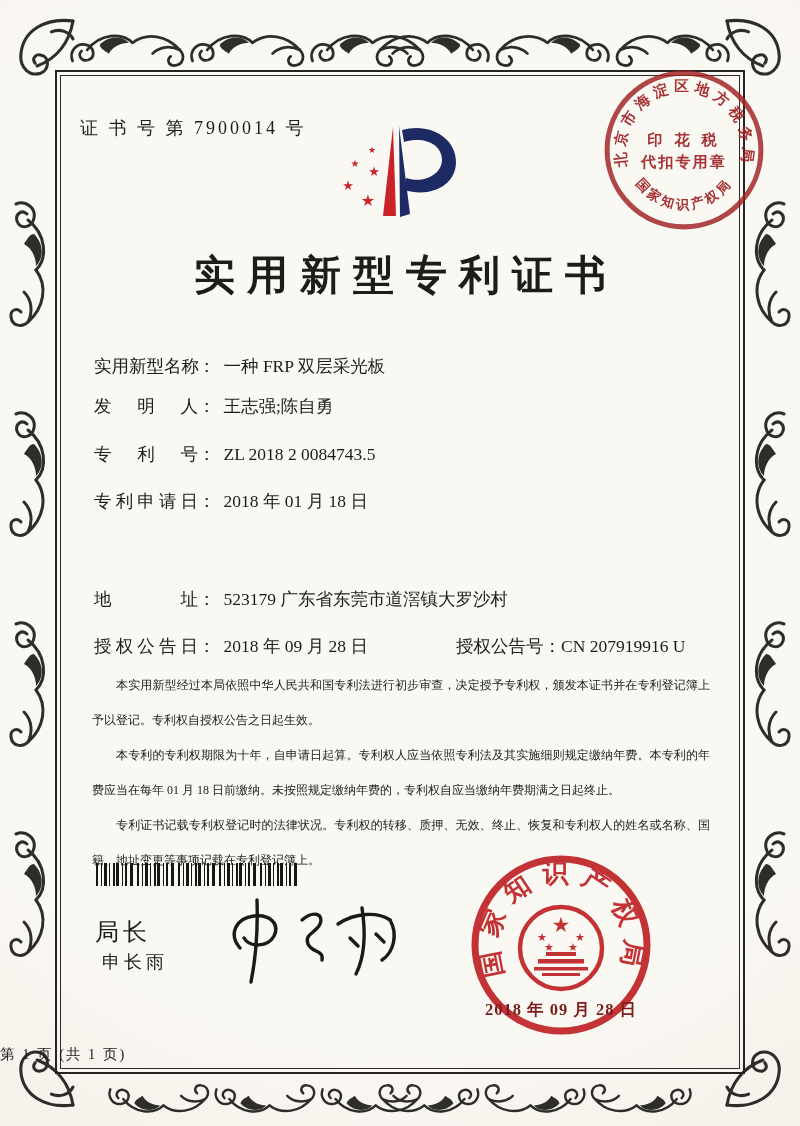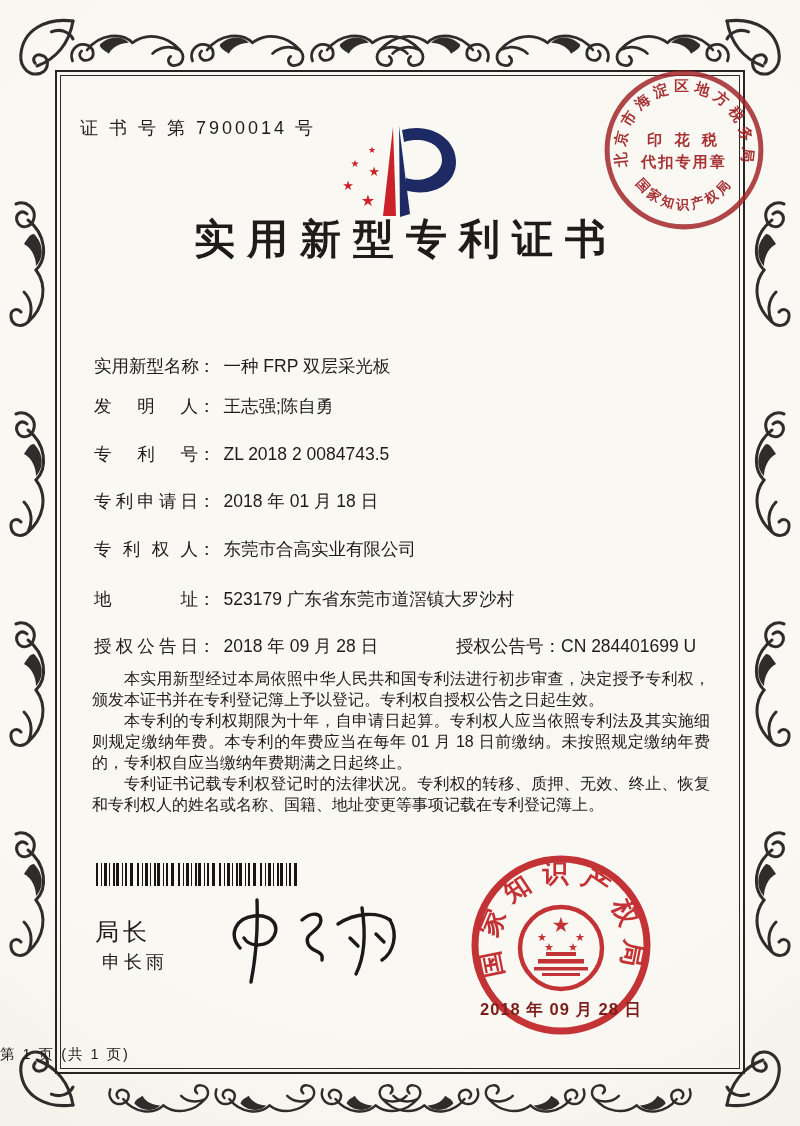--- a/index.html
+++ b/index.html
@@ -1,41 +1,41 @@
 <!DOCTYPE html>
 <html><head>
 <meta charset="utf-8">
 <style>
   html,body{margin:0;padding:0;background:#9a9894;}
   .page{
     position:relative;width:800px;height:1126px;overflow:hidden;
     background:
       radial-gradient(120% 90% at 50% 42%, #faf8f2 55%, #f0eee6 88%, #e7e4da 100%);
-    font-family:Liberation Sans, sans-serif;
+    font-family:Liberation Serif, serif;
     color:#1d1c1a;
   }
   
   .orn{position:absolute;color:#2e2d2b;}
   .frame{position:absolute;top:70px;left:55px;right:55px;bottom:52px;border:2.5px solid #262523;}
   .frame-inner{position:absolute;inset:3px;border:1px solid #2b2a28;}
   
   .cert-no{position:absolute;left:80px;top:116px;font-size:18px;letter-spacing:3px;}
   .logo{position:absolute;left:330px;top:116px;}
   .tax-stamp{position:absolute;left:598px;top:64px;opacity:.92;}
-  .title{position:absolute;left:0;right:0;top:212px;text-align:center;
+  .title{position:absolute;left:0;right:0;top:248px;text-align:center;
          font-size:41px;font-weight:bold;letter-spacing:12px;text-indent:12px;}
   
   .frow{position:absolute;left:94px;right:92px;font-size:17.5px;white-space:nowrap;}
   .flabel{display:inline-block;width:104px;text-align:justify;text-align-last:justify;
           -moz-text-align-last:justify;vertical-align:bottom;}
   .fcolon{display:inline-block;margin-right:8px;}
   .grant-no{position:absolute;left:362px;top:0;}
   
   .body-text{position:absolute;left:92px;right:90px;top:668px;
-             font-size:16px;line-height:21px;text-align:justify;}
+             font-size:12px;line-height:35px;text-align:justify;}
   .body-text p{margin:0;text-indent:2em;}
   
   .barcode{position:absolute;left:96px;top:863px;width:205px;height:23px;
     background:repeating-linear-gradient(90deg,
       #161616 0 2px, transparent 2px 5px,
       #161616 5px 6px, transparent 6px 8px,
       #161616 8px 11px, transparent 11px 13px,
       #161616 13px 14px, transparent 14px 17px,
       #161616 17px 19px, transparent 19px 20px,
       #161616 20px 23px, transparent 23px 26px,
@@ -163,30 +163,27 @@
   </div>
   <div class="frow" style="top:394px">
     <span class="flabel">发明人</span><span class="fcolon">：</span><span>王志强;陈自勇</span>
   </div>
   <div class="frow" style="top:442px">
     <span class="flabel">专利号</span><span class="fcolon">：</span><span>ZL 2018 2 0084743.5</span>
   </div>
   <div class="frow" style="top:489px">
     <span class="flabel">专利申请日</span><span class="fcolon">：</span><span>2018 年 01 月 18 日</span>
   </div>
-  <div class="frow" style="top:537px">
-    <span class="flabel">专利权人</span><span class="fcolon">：</span><span>东莞市合高实业有限公司</span>
-  </div>
   <div class="frow" style="top:587px">
     <span class="flabel">地址</span><span class="fcolon">：</span><span>523179 广东省东莞市道滘镇大罗沙村</span>
   </div>
   <div class="frow" style="top:634px">
     <span class="flabel">授权公告日</span><span class="fcolon">：</span><span>2018 年 09 月 28 日</span>
     <span class="grant-no">
-      <span>授权公告号</span><span>：</span><span>CN 284401699 U</span>
+      <span>授权公告号</span><span>：</span><span>CN 207919916 U</span>
     </span>
   </div>
 
   <div class="body-text">
     <p>本实用新型经过本局依照中华人民共和国专利法进行初步审查，决定授予专利权，颁发本证书并在专利登记簿上予以登记。专利权自授权公告之日起生效。</p>
     <p>本专利的专利权期限为十年，自申请日起算。专利权人应当依照专利法及其实施细则规定缴纳年费。本专利的年费应当在每年 01 月 18 日前缴纳。未按照规定缴纳年费的，专利权自应当缴纳年费期满之日起终止。</p>
     <p>专利证书记载专利权登记时的法律状况。专利权的转移、质押、无效、终止、恢复和专利权人的姓名或名称、国籍、地址变更等事项记载在专利登记簿上。</p>
   </div>
 
   <div class="barcode"></div>

